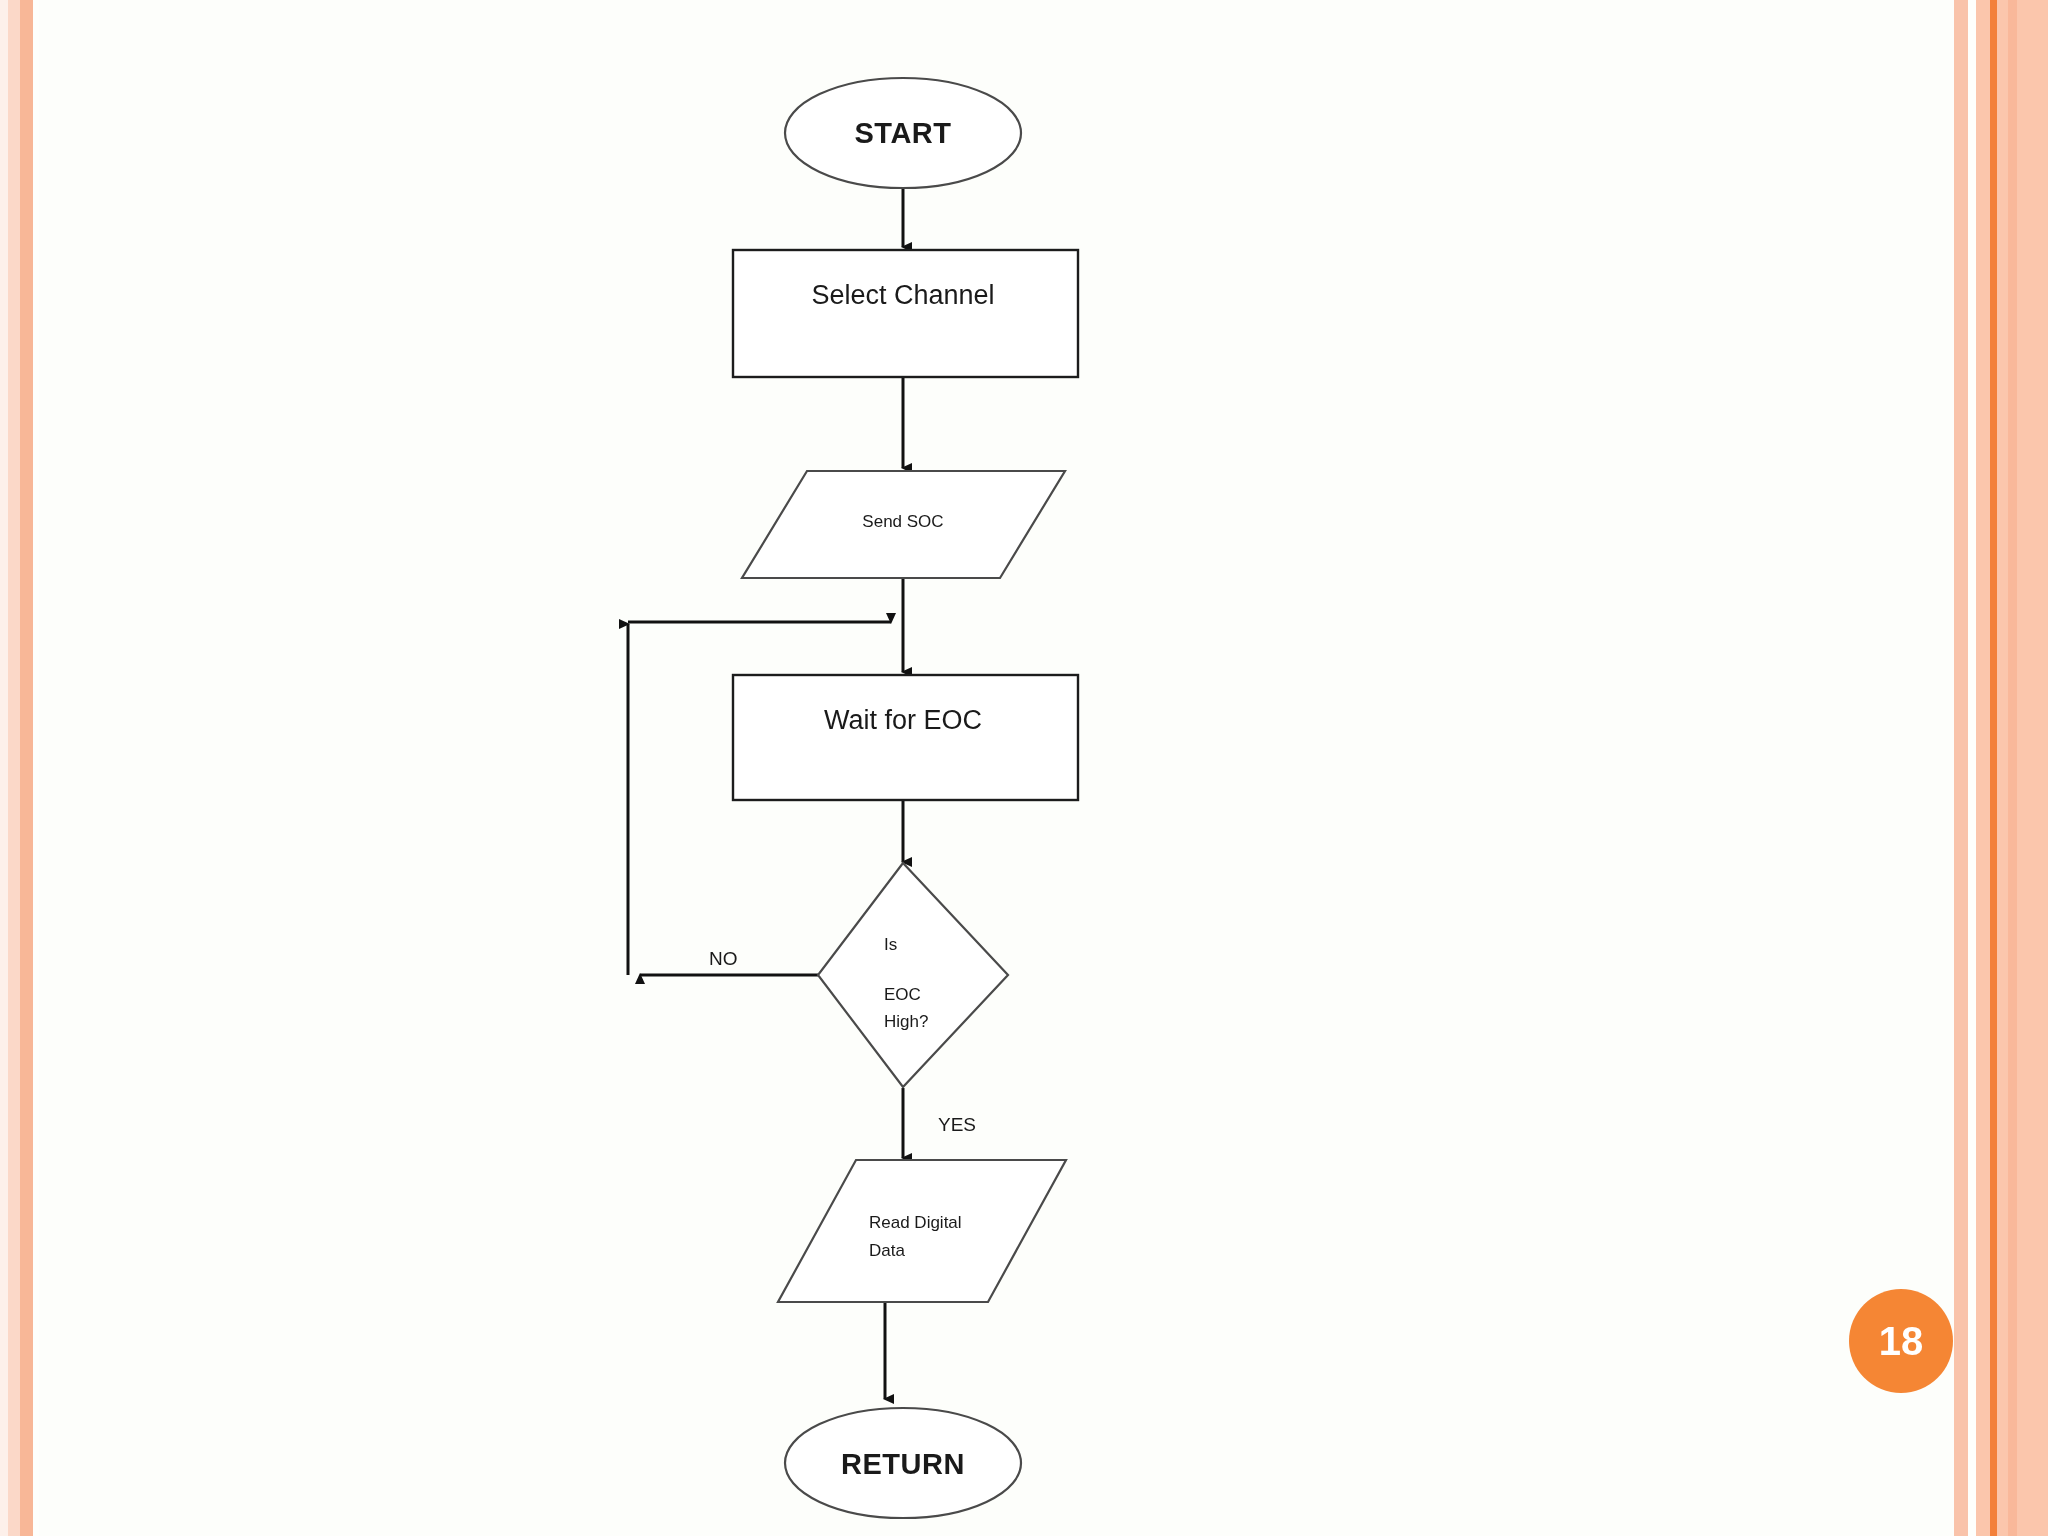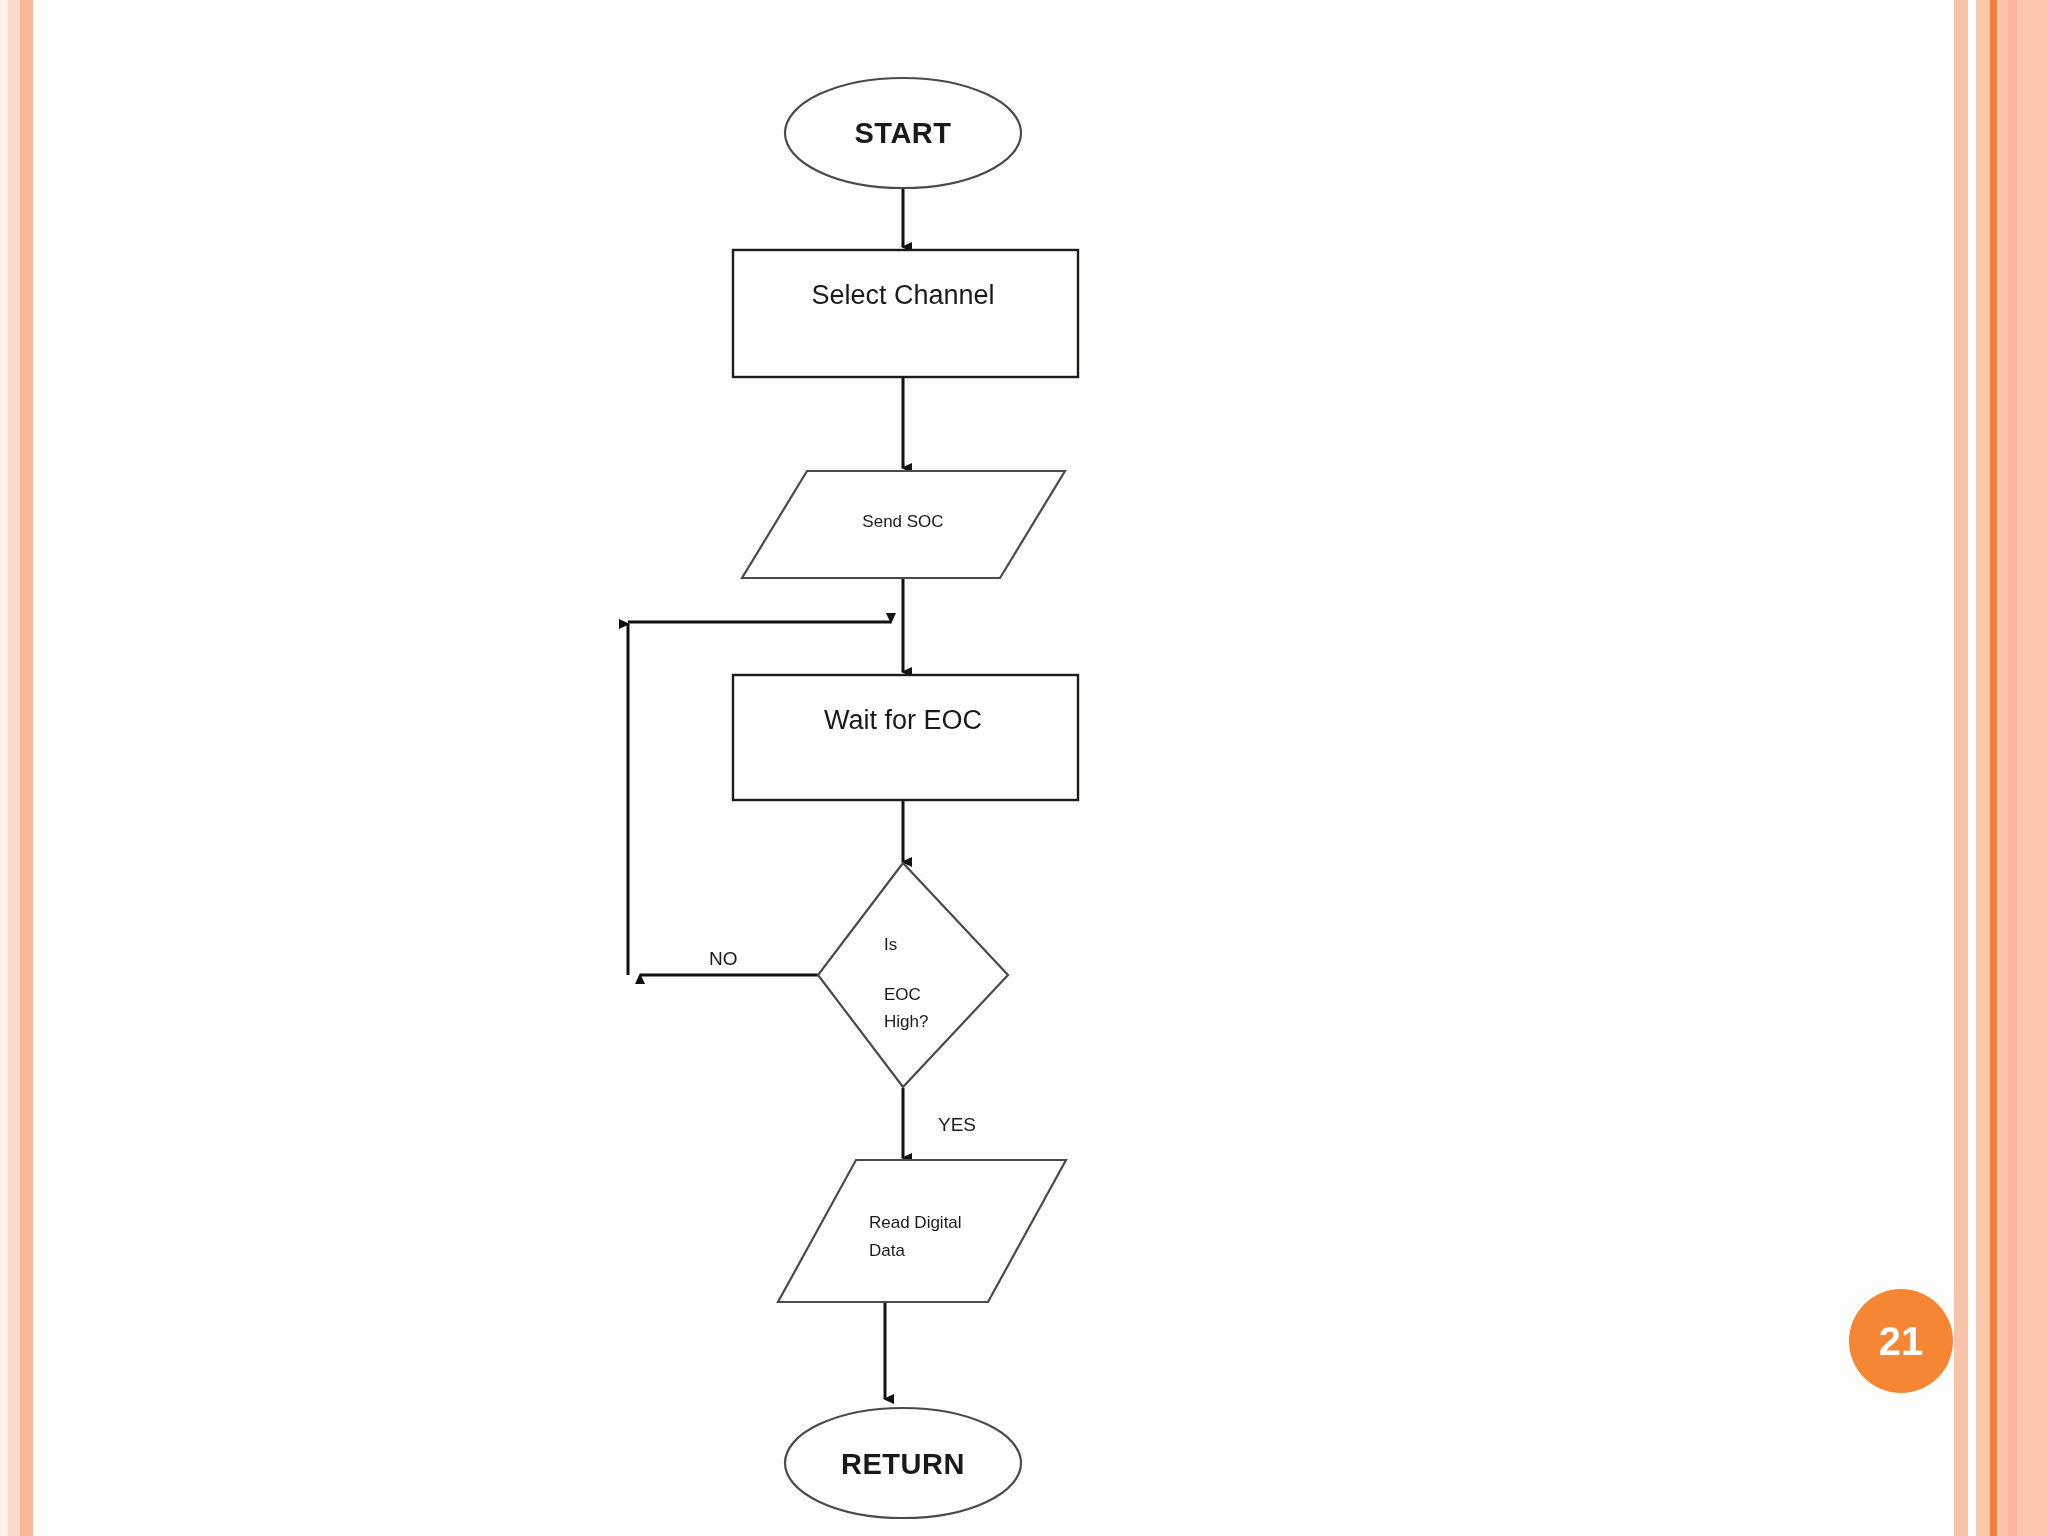--- a/index.html
+++ b/index.html
@@ -114,21 +114,21 @@
 
   <div class="edge-stripe right-stripe-a"></div>
   <div class="edge-stripe right-stripe-b"></div>
   <div class="edge-stripe right-stripe-c"></div>
   <div class="edge-stripe right-stripe-d"></div>
   <div class="edge-stripe right-stripe-e"></div>
   <div class="edge-stripe right-stripe-f"></div>
   <div class="edge-stripe right-stripe-g"></div>
 
   <div id="page-badge">
-    <span class="num">21</span>
+    <span class="num">18</span>
   </div>
 
   <svg id="flow" width="2048" height="1536" viewBox="0 0 2048 1536">
     <defs>
       <marker id="arrowDown" markerWidth="14" markerHeight="14" refX="5" refY="9" orient="auto" markerUnits="userSpaceOnUse">
         <path d="M0,0 L10,0 L5,11 Z" fill="#111111"></path>
       </marker>
       <marker id="arrowUp" markerWidth="14" markerHeight="14" refX="5" refY="9" orient="auto" markerUnits="userSpaceOnUse">
         <path d="M0,0 L10,0 L5,11 Z" fill="#111111"></path>
       </marker>

